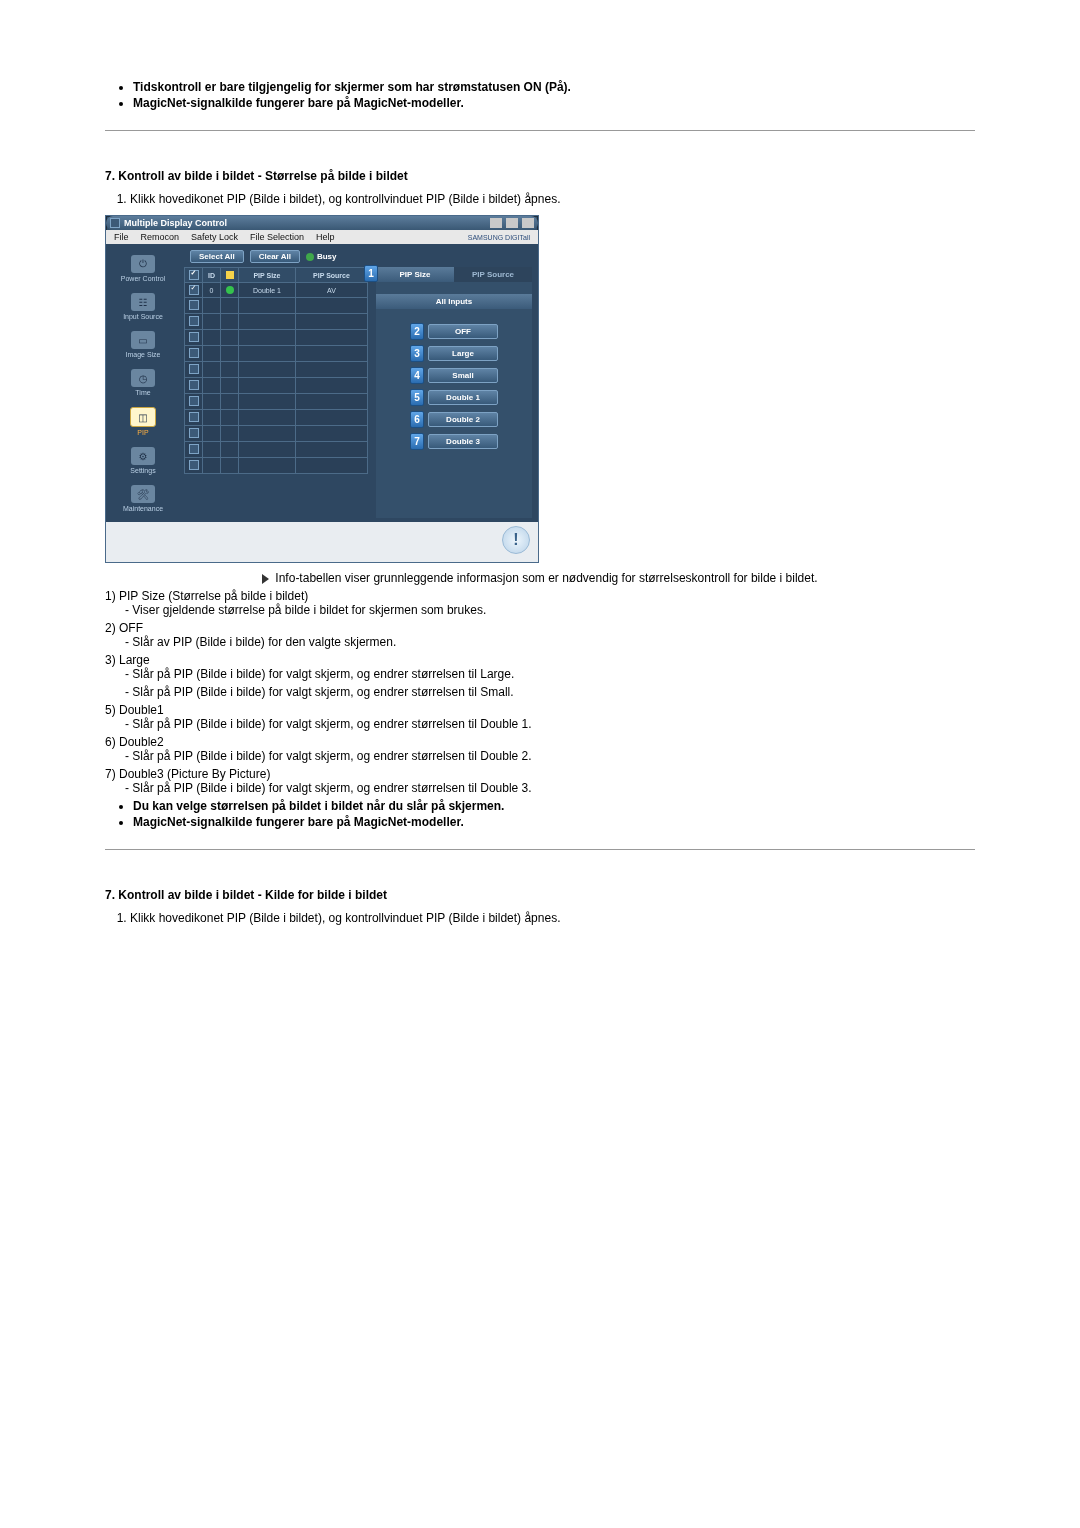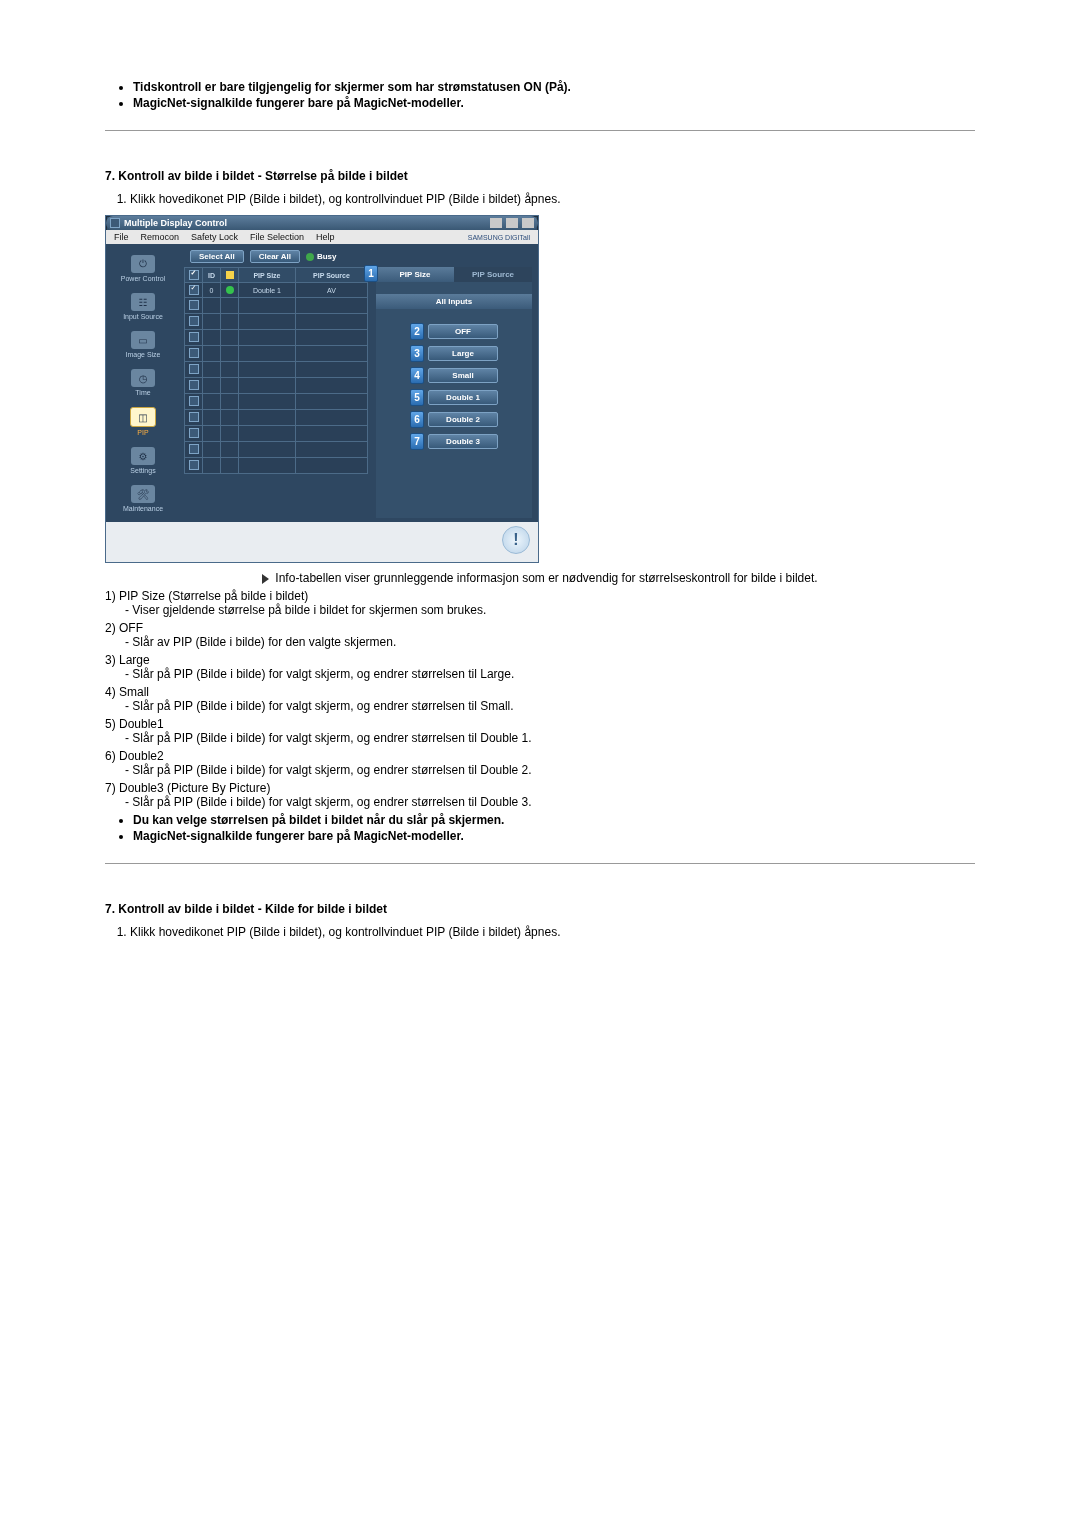--- a/index.html
+++ b/index.html
@@ -334,21 +334,20 @@
 
   <div class="after-img">
     <div class="line1"><span class="tri"></span><span>Info-tabellen viser grunnleggende informasjon som er nødvendig for størrelseskontroll for bilde i bildet.</span></div>
     <div class="num-list">
       <div class="it"><span>1)</span> <span>PIP Size (Størrelse på bilde i bildet)</span></div>
       <div class="desc">- Viser gjeldende størrelse på bilde i bildet for skjermen som brukes.</div>
       <div class="it"><span>2)</span> <span>OFF</span></div>
       <div class="desc">- Slår av PIP (Bilde i bilde) for den valgte skjermen.</div>
       <div class="it"><span>3)</span> <span>Large</span></div>
       <div class="desc">- Slår på PIP (Bilde i bilde) for valgt skjerm, og endrer størrelsen til Large.</div>
-      <div class="it"><span>4)</span> <span>Small</span></div>
       <div class="desc">- Slår på PIP (Bilde i bilde) for valgt skjerm, og endrer størrelsen til Small.</div>
       <div class="it"><span>5)</span> <span>Double1</span></div>
       <div class="desc">- Slår på PIP (Bilde i bilde) for valgt skjerm, og endrer størrelsen til Double 1.</div>
       <div class="it"><span>6)</span> <span>Double2</span></div>
       <div class="desc">- Slår på PIP (Bilde i bilde) for valgt skjerm, og endrer størrelsen til Double 2.</div>
       <div class="it"><span>7)</span> <span>Double3 (Picture By Picture)</span></div>
       <div class="desc">- Slår på PIP (Bilde i bilde) for valgt skjerm, og endrer størrelsen til Double 3.</div>
     </div>
     <ul class="bullets">
       <li>Du kan velge størrelsen på bildet i bildet når du slår på skjermen.</li>

